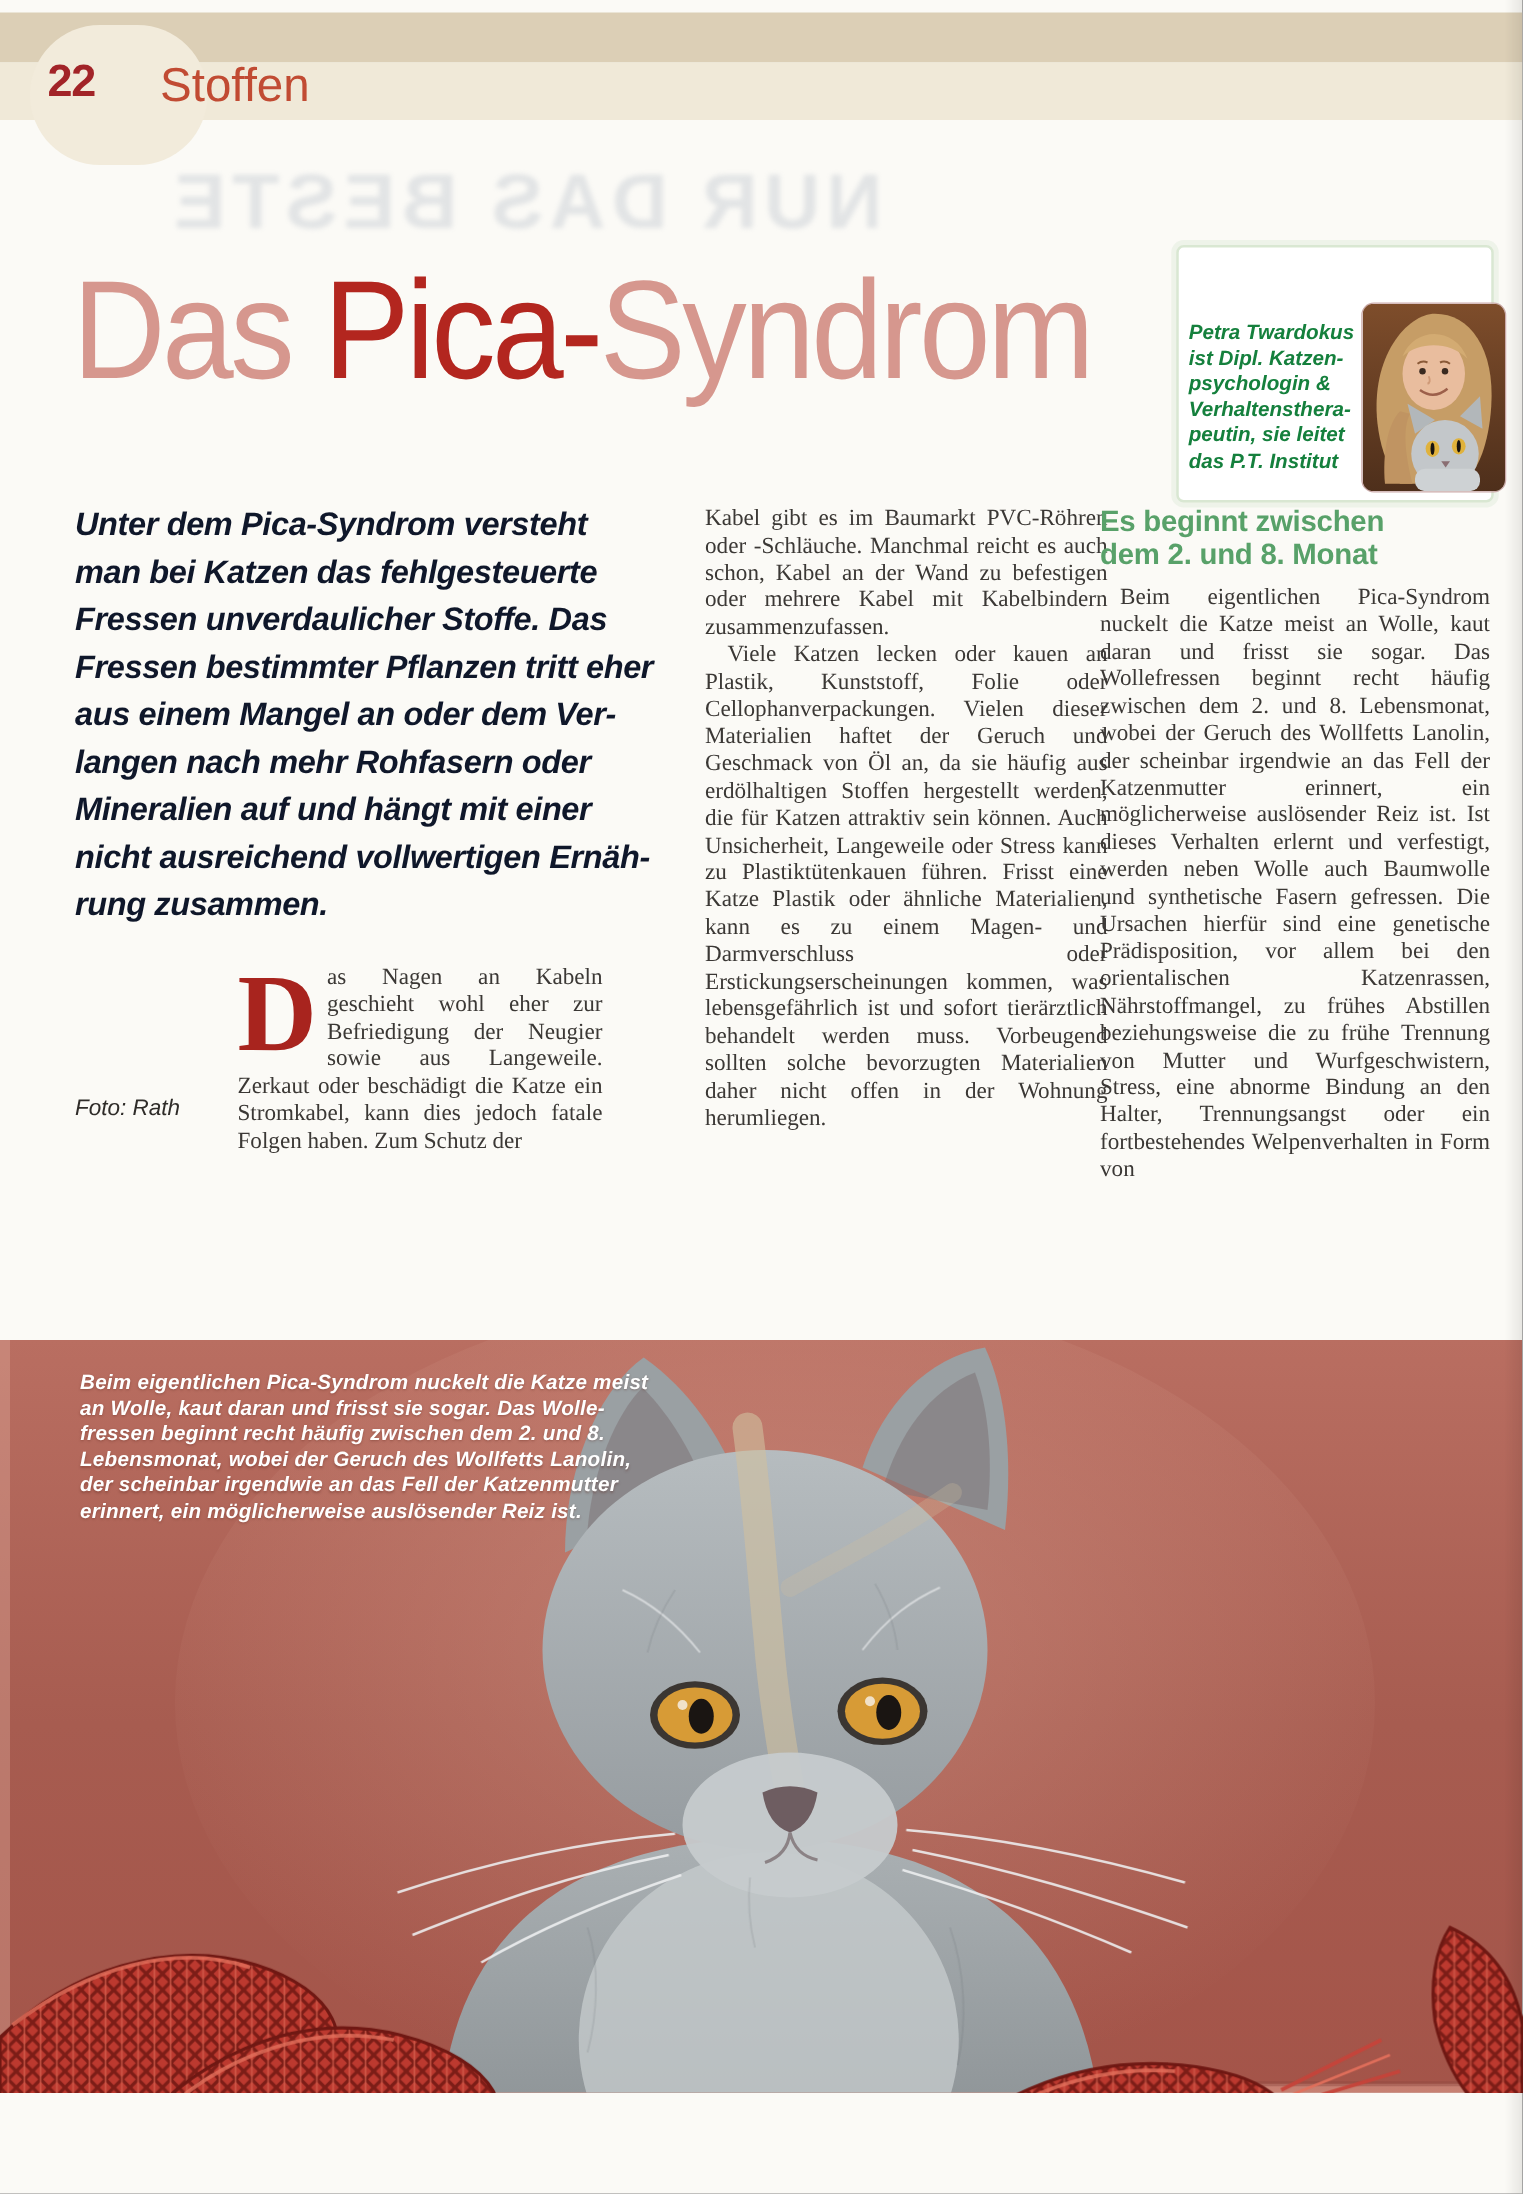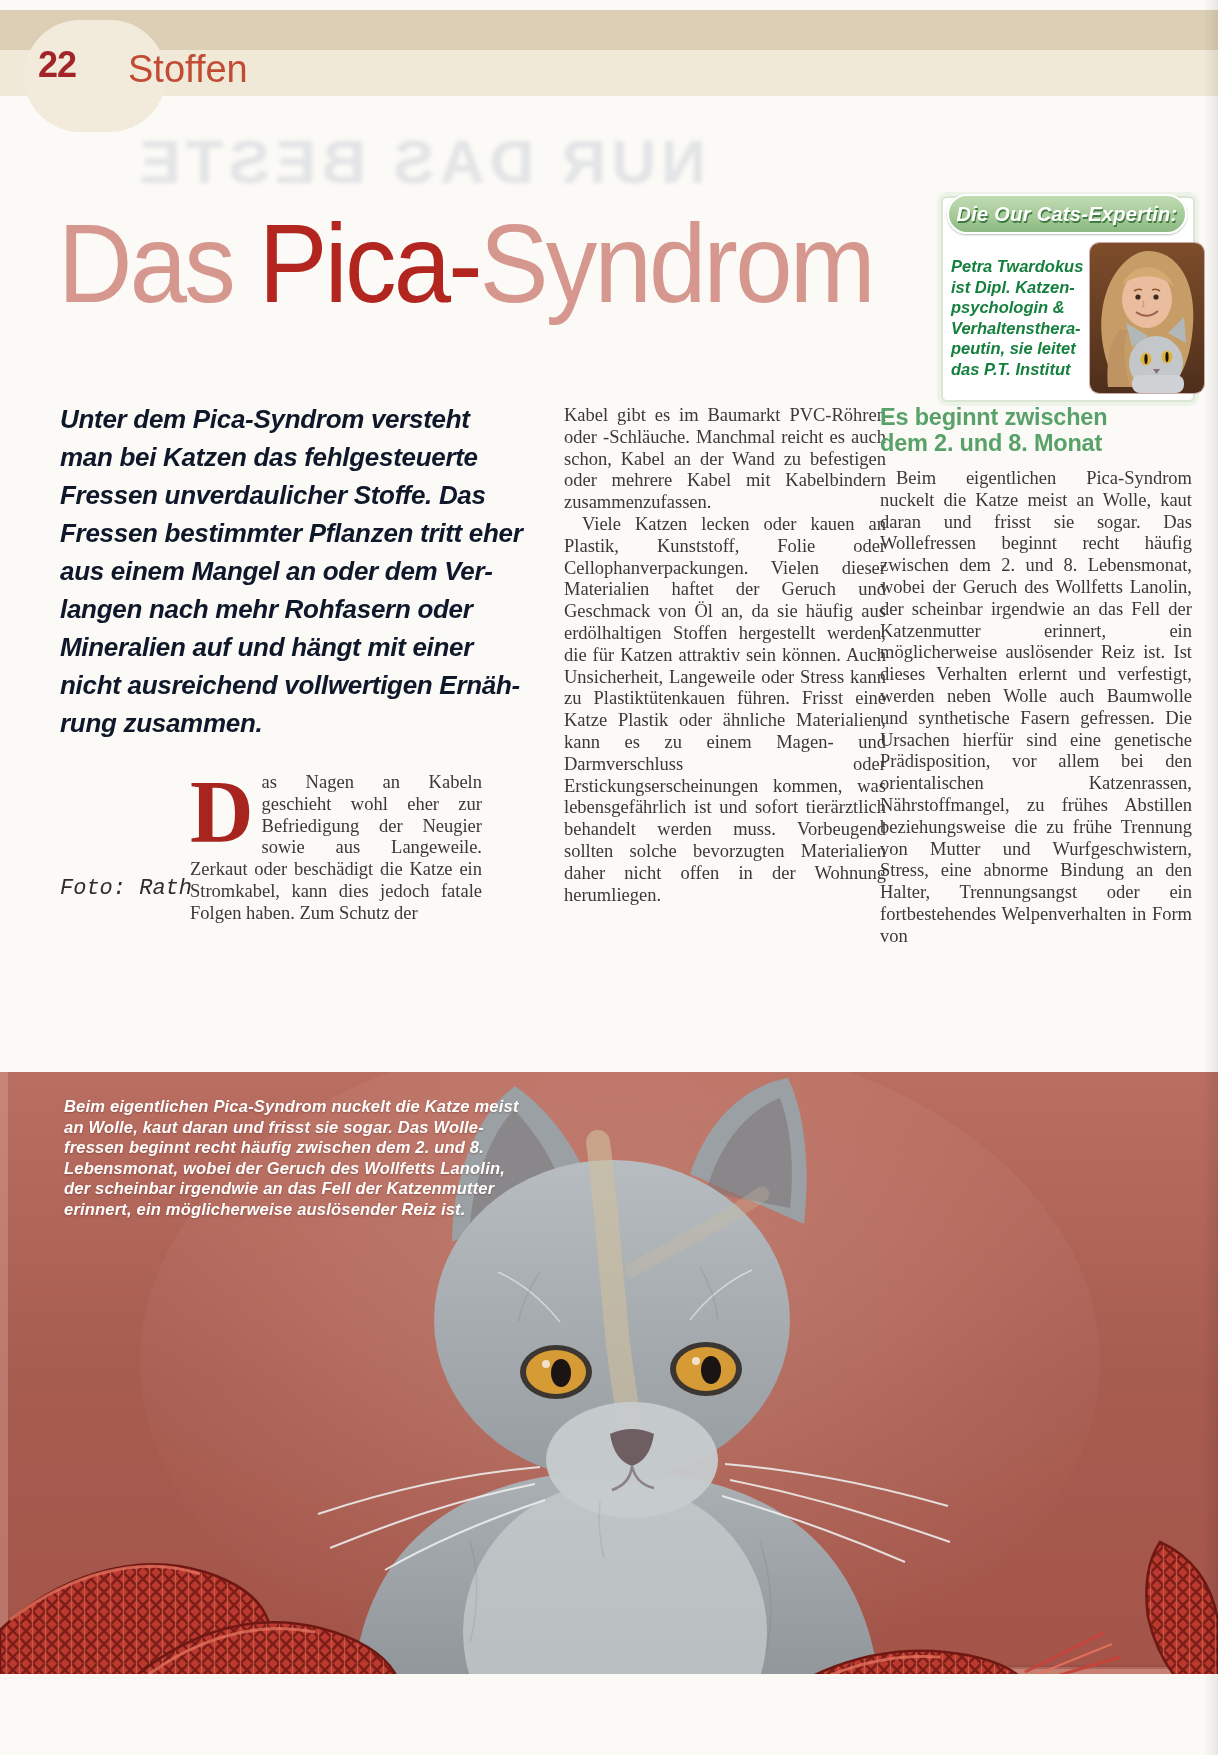--- a/index.html
+++ b/index.html
@@ -57,21 +57,21 @@
   }
   
   .serif{font-family:"Liberation Serif",serif;font-size:18.5px;line-height:21.8px;color:#3b3835;text-align:justify;}
   .col1-para{position:absolute;top:772px;left:190px;width:292px;}
   .dropcap{
     float:left;font-family:"Liberation Serif",serif;font-size:88px;line-height:.78;
     font-weight:700;color:#a8241e;margin:6px 8px 0 0;
   }
   .photo-credit{
     position:absolute;top:876px;left:60px;
-    font-family:Liberation Mono, monospace;font-style:italic;font-size:22px;color:#2f2c29;
+    font-family:Liberation Sans, sans-serif;font-style:italic;font-size:18px;color:#2f2c29;
   }
   .col2{position:absolute;top:405px;left:548px;width:322px;margin-left:16px;}
   .col2 .p2{text-indent:18px;margin-top:0;}
   .col3{position:absolute;top:404px;left:880px;width:312px;}
   .col3-heading{
     font-size:23.5px;font-weight:700;color:#58a169;line-height:26px;
     white-space:pre;margin-bottom:12px;letter-spacing:-.2px;
   }
   .col3 .p1{text-indent:16px;}
   p{margin:0;}
@@ -101,21 +101,20 @@
   <div class="band-light"></div>
   <div class="band-bubble"></div>
   <div class="page-number">22</div>
   <div class="section-label">Stoffen</div>
 
   <div class="ghost">NUR DAS BESTE</div>
 
   <div class="headline"><span class="tint">Das </span><span class="strong">Pica-</span><span class="tint">Syndrom</span></div>
 
   <div class="expert-box">
-    <div class="expert-banner">Die Our Cats-Expertin:</div>
     <div class="expert-body">
       <div class="expert-bio">Petra Twardokus
 ist Dipl. Katzen-
 psychologin &amp;
 Verhaltensthera-
 peutin, sie leitet
 das P.T. Institut</div>
       <div class="expert-photo">
         <svg width="114" height="150" viewBox="0 0 114 150">
           <defs>

